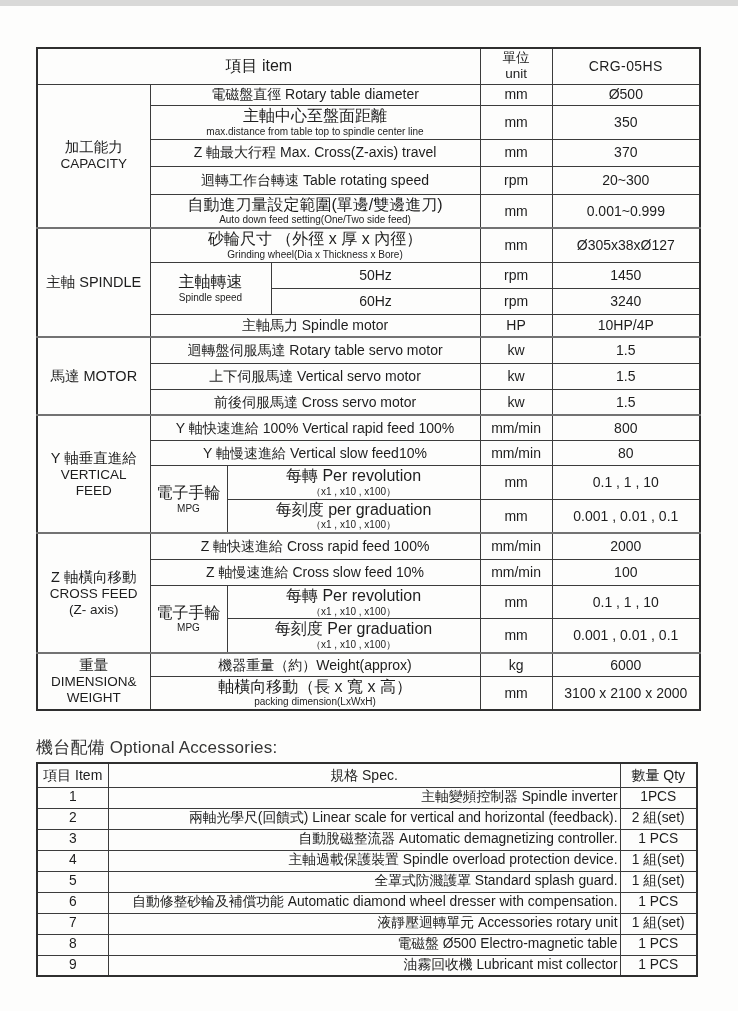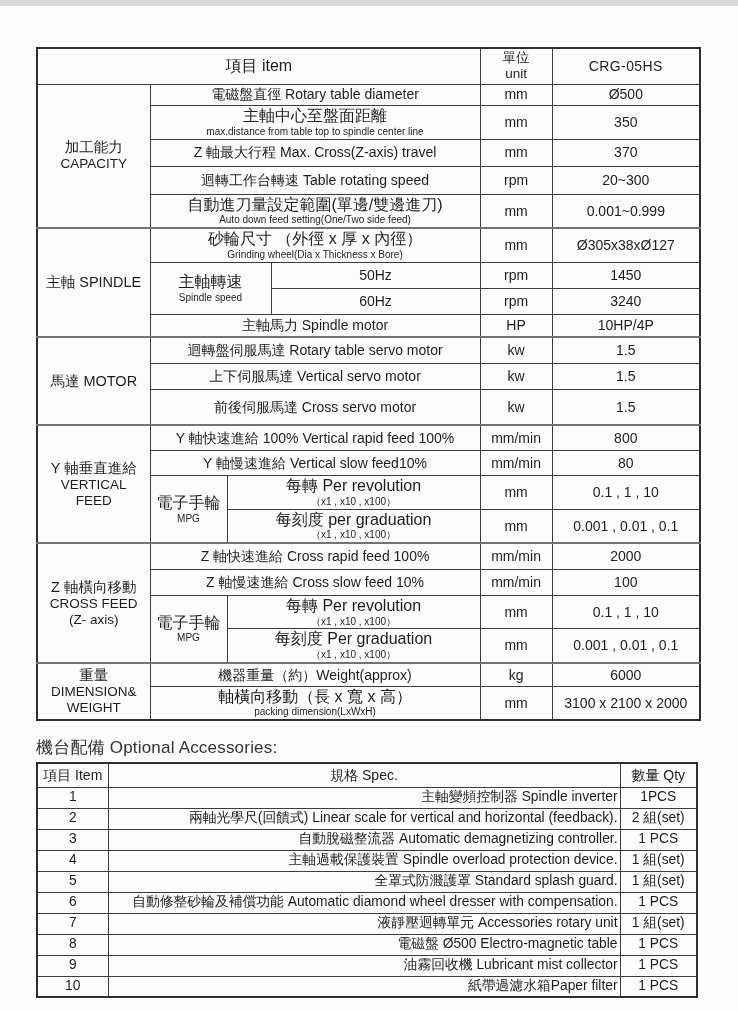--- a/index.html
+++ b/index.html
@@ -133,21 +133,21 @@
       </td>
       <td colspan="3">迴轉盤伺服馬達 Rotary table servo motor</td>
       <td>kw</td>
       <td>1.5</td>
     </tr>
     <tr style="height:26px">
       <td colspan="3">上下伺服馬達 Vertical servo motor</td>
       <td>kw</td>
       <td>1.5</td>
     </tr>
-    <tr style="height:36px">
+    <tr style="height:26px">
       <td colspan="3">前後伺服馬達 Cross servo motor</td>
       <td>kw</td>
       <td>1.5</td>
     </tr>
 
     <tr style="height:25px" class="gtop">
       <td rowspan="4" class="group">
         <div class="l1">Y 軸垂直進給</div>
         <div class="l2">VERTICAL</div>
         <div class="l2">FEED</div>
@@ -291,20 +291,15 @@
     <tr style="height:21px">
       <td>8</td>
       <td class="specl">電磁盤 Ø500 Electro-magnetic table</td>
       <td>1 PCS</td>
     </tr>
     <tr style="height:21px">
       <td>9</td>
       <td class="specl">油霧回收機 Lubricant mist collector</td>
       <td>1 PCS</td>
     </tr>
-    <tr style="height:21px">
-      <td>10</td>
-      <td class="specl">紙帶過濾水箱Paper filter</td>
-      <td>1 PCS</td>
-    </tr>
   </tbody>
     </table>
 </div>
 
 </body></html>

